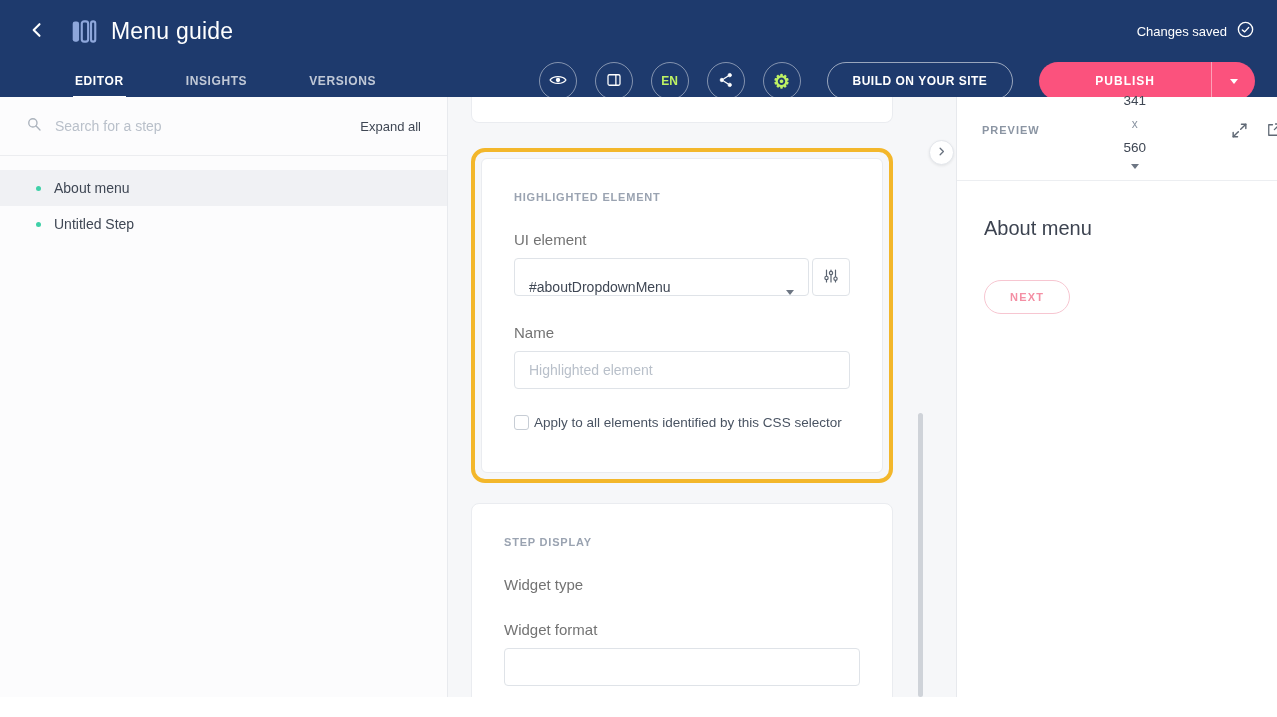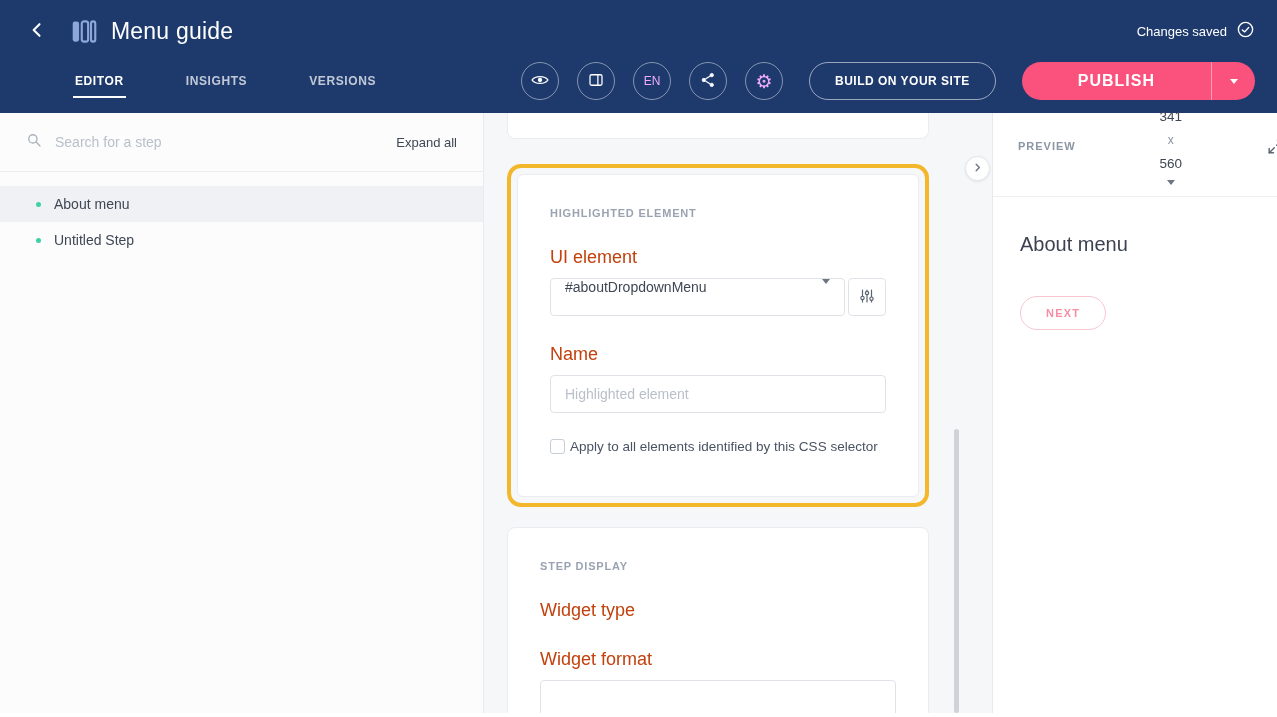--- a/index.html
+++ b/index.html
@@ -1,68 +1,68 @@
 <!DOCTYPE html>
 <html><head>
 <meta charset="utf-8">
 <style>
   * { box-sizing: border-box; margin: 0; padding: 0; font-family: "Liberation Sans", sans-serif; }
   html,body { background:#fff; }
   .app { position:relative; width:1277px; height:717px; overflow:hidden; background:#fff; }
 
   
-  .topbar { height:113px; background:#1e3a6d; }
+  .topbar { height:97px; background:#1e3a6d; }
   .topbar-row1 { height:62px; display:flex; align-items:center; padding:0 22px 0 24px; }
   .back-btn { width:26px; height:26px; background:none; border:none; cursor:pointer; display:flex; align-items:center; justify-content:center; }
   .logo { margin-left:20px; display:flex; align-items:center; }
   .guide-title { margin-left:14px; font-size:23px; font-weight:500; color:#fff; letter-spacing:0.2px; }
   .spacer { flex:1; }
   .changes-saved { margin-left:auto; display:flex; align-items:center; gap:9px; color:#fff; font-size:13px; font-weight:400; }
 
   .topbar-row2 { height:55px; display:flex; align-items:flex-start; padding:0 22px 0 73px; }
   .tabs { display:flex; gap:58px; }
   .tab { margin-top:12px; padding:0 2px 8px; border:none; background:none; color:rgba(255,255,255,0.72); font-size:12px; font-weight:700; letter-spacing:0.6px; border-bottom:2px solid transparent; cursor:pointer;text-align:right; }
   .tab.active { color:#fff; border-bottom-color:#fff; }
 
   .toolbar { margin-left:auto; display:flex; align-items:center; gap:18px; }
-  .circle-btn { width:38px; height:38px; border-radius:50%; border:1px solid rgba(255,255,255,0.45); background:transparent; color:#f0abfc; display:flex; align-items:center; justify-content:center; font-size:12px; font-weight:400; cursor:pointer; }
+  .circle-btn { width:38px; height:38px; border-radius:50%; border:1px solid rgba(255,255,255,0.45); background:transparent; color:#bef264; display:flex; align-items:center; justify-content:center; font-size:12px; font-weight:700; cursor:pointer; }
   .gear-glyph { font-size:19px; line-height:1; }
   .build-btn { height:38px; border-radius:19px; border:1px solid rgba(255,255,255,0.55); background:transparent; color:#fff; font-size:12px; font-weight:700; letter-spacing:0.5px; padding:0 25px; margin-left:8px; cursor:pointer; white-space:nowrap; }
   .publish-group { display:flex; height:38px; margin-left:8px; border-radius:19px; overflow:hidden; }
-  .publish-main { background:#fb527d; color:#fff; border:none; border-right:1px solid rgba(255,255,255,0.45); padding:0 56px; font-size:16px; font-weight:700; letter-spacing:1px; cursor:pointer; }
+  .publish-main { background:#fb527d; color:#fff; border:none; border-right:1px solid rgba(255,255,255,0.45); padding:0 56px; font-size:12px; font-weight:700; letter-spacing:1px; cursor:pointer; }
   .publish-caret { background:#fb527d; border:none; width:43px; display:flex; align-items:center; justify-content:center; cursor:pointer; }
 
   .caret-down { width:0; height:0; border-left:4px solid transparent; border-right:4px solid transparent; border-top:5px solid #6d7683; }
   .caret-down.light { border-top-color:#fff; }
 
   
   .body { display:flex; height:600px; }
 
   
-  .sidebar { width:484px; flex:none; background:#fcfcfd; border-right:1px solid #e8eaee; }
+  .sidebar { width:448px; flex:none; background:#fcfcfd; border-right:1px solid #e8eaee; }
   .search-row { height:59px; display:flex; align-items:center; gap:12px; padding:0 26px 0 25px; border-bottom:1px solid #ecedf0; }
   .search-input { flex:1; border:none; outline:none; background:transparent; font-size:14px; color:#3f4754; }
   .search-input::placeholder { color:#b9c0ca; }
   .expand-all { font-size:13px; color:#3f4754; cursor:pointer; text-decoration:none; }
   .steps { list-style:none; margin-top:14px; }
   .step { height:36px; display:flex; align-items:center; gap:13px; padding-left:36px; font-size:14px; color:#3f4754; cursor:pointer; }
   .step.selected { background:#f0f1f4; }
   .dot { width:5px; height:5px; border-radius:50%; background:#3fd0a8; flex:none; }
 
   
   .editor { width:508px; flex:none; background:#f6f7f9; position:relative; overflow:hidden; }
   .col { width:422px; margin-left:23px; }
   .card { background:#fff; border:1px solid #eaecf0; border-radius:8px; }
   .partial-top { height:26px; border-top:none; border-radius:0 0 8px 8px; }
   .highlight-ring { margin-top:25px; border:4px solid #f3b72b; border-radius:14px; padding:6px; }
   .he-card { border-radius:6px; padding:4px 32px 42px; }
   .section-title { font-size:11px; font-weight:700; letter-spacing:0.8px; color:#9aa3b1; margin-top:28px; }
-  .field-label { display:block; font-size:18px; color:#c2410c; margin:28px 0 10px; }
+  .field-label { display:block; font-size:15px; color:#737373; margin:28px 0 10px; }
   .field-row { display:flex; gap:3px; }
-  .select { height:38px; border:1px solid #dfe3e8; border-radius:4px; background:#fff; display:flex; align-items:flex-start; padding:0 14px; font-size:14px; color:#3f4754; cursor:pointer; flex:1; }
+  .select { height:38px; border:1px solid #dfe3e8; border-radius:4px; background:#fff; display:flex; align-items:flex-end; padding:0 14px; font-size:14px; color:#3f4754; cursor:pointer; flex:1; }
   .select .caret-down { margin-left:auto; }
   .icon-box { width:38px; height:38px; flex:none; border:1px solid #dfe3e8; border-radius:4px; background:#fff; display:flex; align-items:center; justify-content:center; cursor:pointer; }
   .text-input { width:100%; height:38px; border:1px solid #dfe3e8; border-radius:4px; background:#fff; padding:0 14px; font-size:14px; color:#3f4754; outline:none; }
   .text-input::placeholder { color:#b9c0ca; }
   .check-row { display:flex; align-items:center; gap:5px; margin-top:26px; font-size:13.5px; color:#495362; }
   .checkbox { appearance:none; -webkit-appearance:none; width:15px; height:15px; border:1px solid #c7cdd5; border-radius:3px; background:#fff; cursor:pointer; flex:none; }
   .sd-card { margin-top:20px; padding:4px 32px 60px; }
   .widget-ico { margin-right:12px; display:flex; align-items:center; }
   .scroll-thumb { position:absolute; right:33px; top:316px; bottom:0; width:5px; border-radius:3px; background:#cfd3d9; }
 

